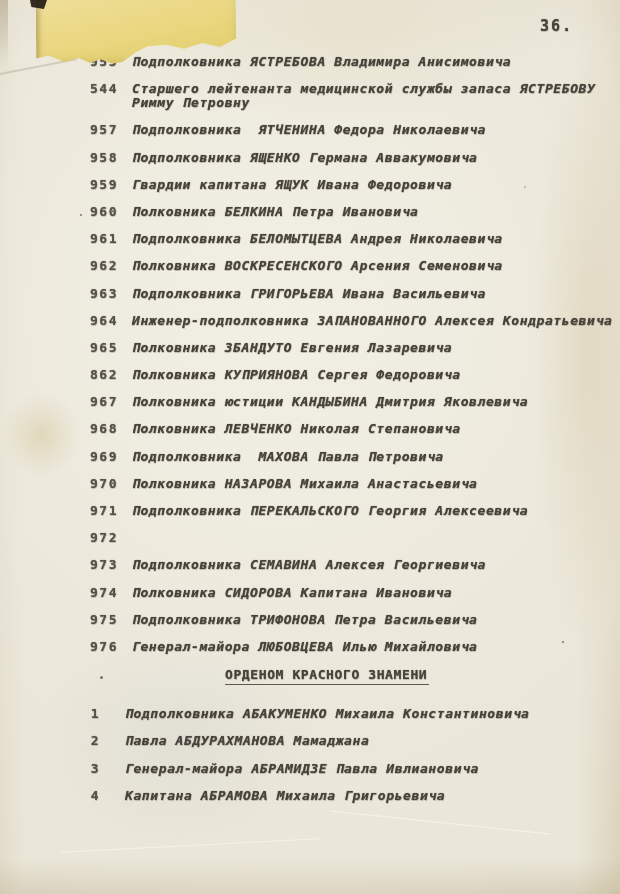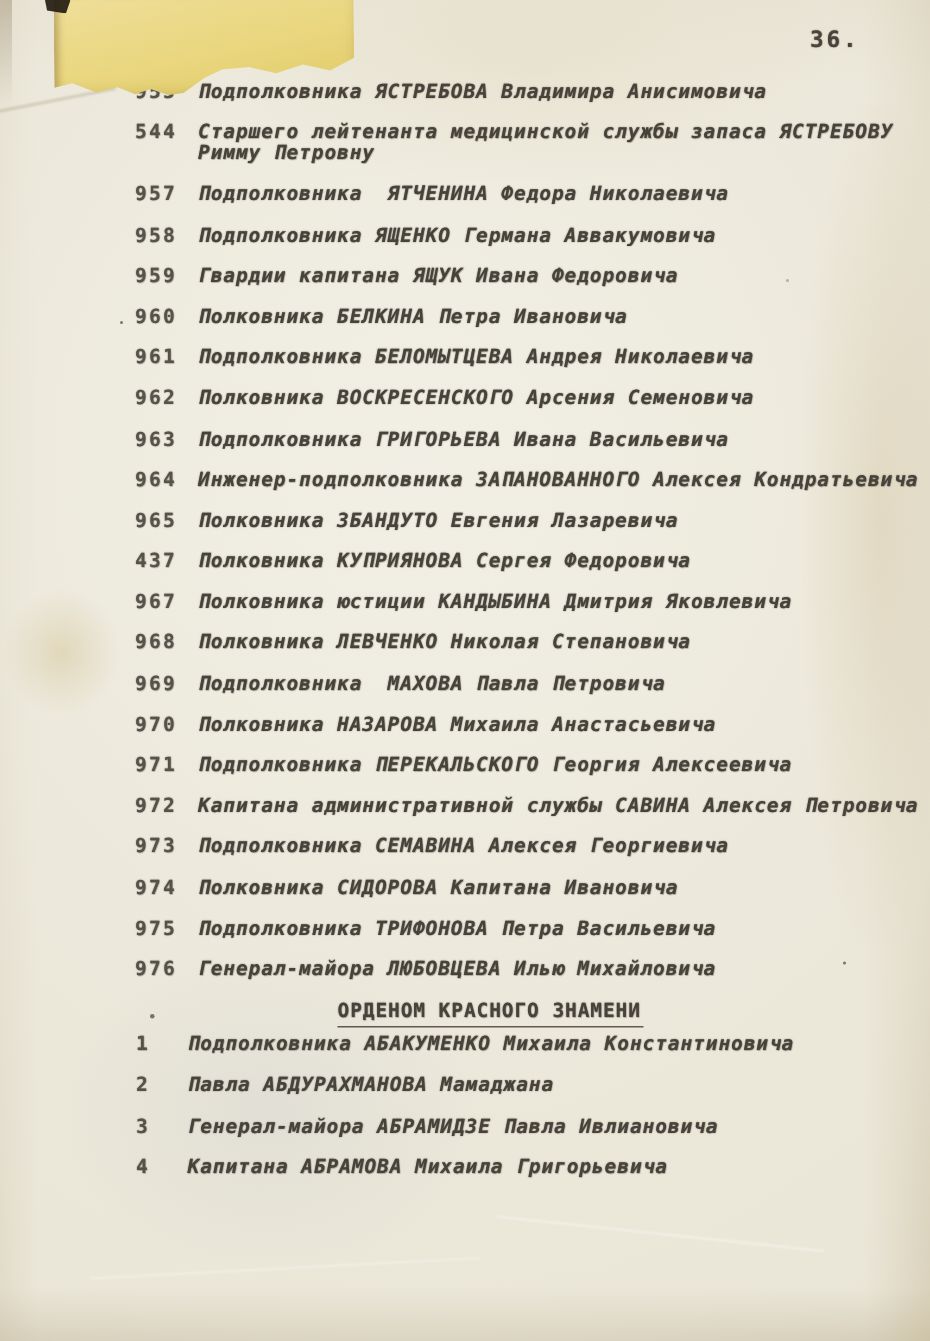--- a/index.html
+++ b/index.html
@@ -14,21 +14,21 @@
       #e9e5d6;
   }
   .ink{color:#47423a;font-weight:bold;text-shadow:0 0 1px rgba(70,64,55,.75),.5px .5px 0 rgba(70,64,55,.22);}
   .page-number{position:absolute;left:540px;top:17px;font-size:15px;letter-spacing:2px;}
   .list{position:absolute;left:86px;top:55px;width:534px;z-index:2;font-size:13px;letter-spacing:.6px;line-height:14px;}
   .row{display:flex;align-items:flex-start;margin-bottom:13.2px;}
   .row .no{flex:0 0 32px;text-align:right;letter-spacing:1.5px;white-space:pre;opacity:.9;}
   .row .txt{margin-left:14px;white-space:pre-wrap;font-style:italic;}
   .row.s2 .no{flex:0 0 14px;}
   .row.s2 .txt{margin-left:25px;}
-  .section-header{margin:0 0 5px 139px;line-height:15px;display:block;}
+  .section-header{margin:0 0 22px 139px;line-height:15px;display:block;}
   .section-header span{display:inline-block;border-bottom:1.5px solid rgba(70,64,55,.85);padding:0 2px 2px 0;letter-spacing:.6px;}
   .tape{
     position:absolute;left:36px;top:-4px;width:200px;height:70px;z-index:5;
     background:linear-gradient(168deg,#efdf9a 0%,#e9d67e 55%,#e1cc68 100%);
     clip-path:polygon(2% 0,100% 0,100% 62%,92% 74%,83% 68%,74% 76%,65% 70%,56% 72%,50% 80%,43% 94%,38% 96%,32% 90%,27% 95%,21% 88%,14% 93%,6% 84%,0 88%,0 4%);
     box-shadow:inset 3px 0 4px rgba(120,95,40,.35), inset 0 -6px 8px rgba(160,130,60,.22);
     transform:rotate(-.5deg);
   }
   .corner-mark{position:absolute;left:30px;top:0;width:17px;height:9px;z-index:6;background:#241c12;opacity:.92;clip-path:polygon(0 0,100% 0,82% 100%,8% 78%);}
   .edge-left-top{position:absolute;left:0;top:0;width:8px;height:70px;z-index:1;background:linear-gradient(180deg,rgba(120,100,70,.30),rgba(120,100,70,0));}
@@ -106,21 +106,21 @@
       </div>
     <div class="row">
         <span class="no">964</span>
         <span class="txt">Инженер-подполковника ЗАПАНОВАННОГО Алексея Кондратьевича</span>
       </div>
     <div class="row">
         <span class="no">965</span>
         <span class="txt">Полковника ЗБАНДУТО Евгения Лазаревича</span>
       </div>
     <div class="row">
-        <span class="no">437</span>
+        <span class="no">862</span>
         <span class="txt">Полковника КУПРИЯНОВА Сергея Федоровича</span>
       </div>
     <div class="row">
         <span class="no">967</span>
         <span class="txt">Полковника юстиции КАНДЫБИНА Дмитрия Яковлевича</span>
       </div>
     <div class="row">
         <span class="no">968</span>
         <span class="txt">Полковника ЛЕВЧЕНКО Николая Степановича</span>
       </div>
@@ -131,21 +131,20 @@
     <div class="row">
         <span class="no">970</span>
         <span class="txt">Полковника НАЗАРОВА Михаила Анастасьевича</span>
       </div>
     <div class="row">
         <span class="no">971</span>
         <span class="txt">Подполковника ПЕРЕКАЛЬСКОГО Георгия Алексеевича</span>
       </div>
     <div class="row">
         <span class="no">972</span>
-        <span class="txt">Капитана административной службы САВИНА Алексея Петровича</span>
       </div>
     <div class="row">
         <span class="no">973</span>
         <span class="txt">Подполковника СЕМАВИНА Алексея Георгиевича</span>
       </div>
     <div class="row">
         <span class="no">974</span>
         <span class="txt">Полковника СИДОРОВА Капитана Ивановича</span>
       </div>
     <div class="row">

